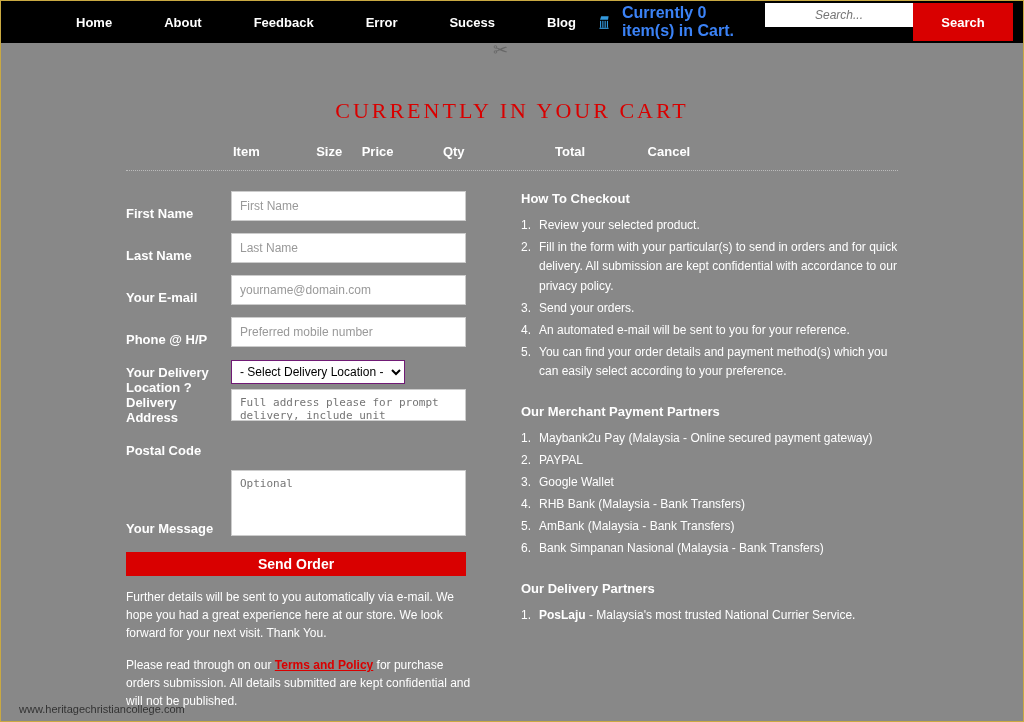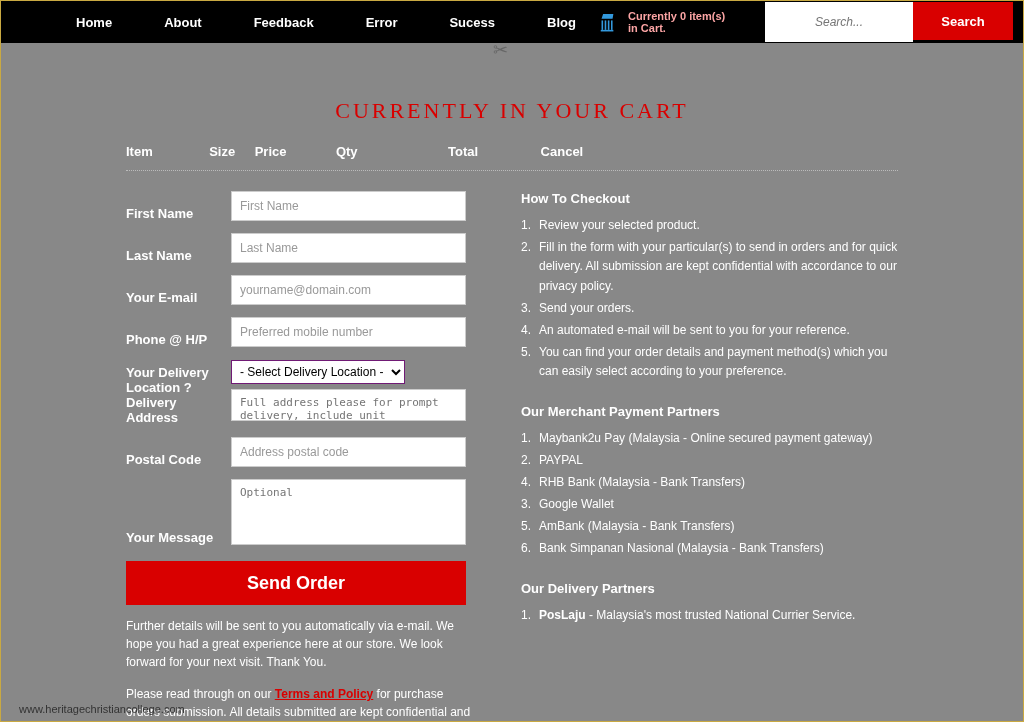--- a/index.html
+++ b/index.html
@@ -3,44 +3,44 @@
   <meta charset="utf-8">
   <style>
     * { margin: 0; padding: 0; box-sizing: border-box; }
     body { font-family: Arial, sans-serif; background: #888; width: 1024px; height: 722px; position: relative; overflow: hidden; }
     .gold-border { border: 1px solid #c9a942; width: 100%; height: 100%; position: relative; }
     .top-bar { background: #000; height: 42px; display: flex; align-items: center; padding: 0 10px 0 55px; margin: 0; position: relative; }
     .nav-links { display: flex; gap: 12px; }
     .nav-links a { color: #fff; text-decoration: none; font-size: 13px; font-weight: bold; padding: 0 20px; }
     .cart-area { margin-left: auto; display: flex; align-items: center; gap: 10px; }
     .cart-icon { width: 28px; height: 24px; }
-    .cart-text { color: #fca5a5; font-size: 11px; font-weight: bold; }
+    .cart-text { color: #3b82f6; font-size: 16px; font-weight: bold; }
     .search-area { display: flex; margin-left: 18px; }
-    .search-input { width: 148px; height: 40px; border: none; padding: 0 10px; font-size: 12px; text-align: center; color: #999; font-style: italic; }
+    .search-input { width: 148px; height: 24px; border: none; padding: 0 10px; font-size: 12px; text-align: center; color: #999; font-style: italic; }
     .search-btn { width: 100px; height: 38px; background: #d90000; color: #fff; border: none; font-weight: bold; font-size: 13px; cursor: pointer; }
     .scissors { position: absolute; top: 38px; left: 492px; color: #666; font-size: 18px; }
     .page-title { text-align: center; color: #d90000; font-size: 22px; letter-spacing: 3px; margin-top: 55px; font-weight: normal; font-family: Georgia, serif; }
     .cart-header { margin: 18px 125px 0; padding-bottom: 10px; border-bottom: 1px dotted #bbb; }
     .cart-header span { color: #fff; font-size: 13px; font-weight: bold; display: inline-block; }
-    .ch-item { margin-right: 52px; }
+    .ch-item { margin-left: 107px; margin-right: 52px; }
     .ch-size { margin-right: 15px; }
     .ch-price { margin-right: 45px; }
     .ch-qty { margin-right: 86px; }
     .ch-total { margin-right: 58px; }
     .content { display: flex; margin: 20px 125px 0; gap: 55px; }
     .form-col { width: 340px; }
     .form-row { display: flex; margin-bottom: 12px; align-items: flex-end; }
     .form-label { width: 105px; color: #fff; font-size: 13px; font-weight: bold; padding-top: 6px; }
     .form-input { flex: 1; height: 30px; border: 1px solid #ccc; padding: 0 8px; font-size: 12px; color: #999; }
     .form-input::placeholder { color: #999; }
     .form-select { flex: 1; height: 24px; border: 1px solid #701a75; font-size: 12px; padding: 0 4px; background: #fff; }
     .form-textarea { flex: 1; border: 1px solid #ccc; padding: 6px 8px; font-size: 11px; font-family: monospace; color: #999; resize: none; }
     .ta1 { height: 32px; }
     .ta2 { height: 66px; }
-    .send-btn { width: 340px; height: 44px; background: #d90000; color: #fff; border: none; font-weight: bold; font-size: 18px; cursor: pointer; margin-top: 4px; }
+    .send-btn { width: 340px; height: 24px; background: #d90000; color: #fff; border: none; font-weight: bold; font-size: 14px; cursor: pointer; margin-top: 4px; }
     .note { color: #fff; font-size: 12px; margin-top: 12px; line-height: 1.5; width: 340px; }
     .note2 { color: #fff; font-size: 12px; margin-top: 14px; line-height: 1.5; width: 350px; }
     .terms-link { color: #d90000; font-weight: bold; text-decoration: underline; }
     .info-col { flex: 1; color: #fff; }
     .info-heading { font-size: 13px; font-weight: bold; margin-bottom: 10px; }
     .info-list { list-style: none; padding-left: 18px; font-size: 12px; line-height: 1.6; }
     .info-list li { margin-bottom: 3px; position: relative; }
     .info-list li::before { content: attr(data-num) "."; position: absolute; left: -18px; }
     .watermark { position: absolute; bottom: 6px; left: 18px; color: #333; font-size: 11px; }
   </style>
@@ -106,21 +106,20 @@
       </div>
       <div class="form-row">
         <div class="form-label">Your Delivery Location ? Delivery Address</div>
         <div style="flex:1">
           <select class="form-select"><option>- Select Delivery Location -</option></select>
           <textarea class="form-textarea ta1" style="width: 100%; margin-top: 5px;" placeholder="Full address please for prompt delivery, include unit"></textarea>
         </div>
       </div>
       <div class="form-row">
         <div class="form-label">Postal Code</div>
-        <input class="form-input" placeholder="Address postal code" style="">
       </div>
       <div class="form-row">
         <div class="form-label">Your Message</div>
         <textarea class="form-textarea ta2" placeholder="Optional" style=""></textarea>
       </div>
       <button class="send-btn">Send Order</button>
       <div class="note">Further details will be sent to you automatically via e-mail. We hope you had a great experience here at our store. We look forward for your next visit. Thank You.</div>
       <div class="note2"><span>Please read through on our </span><a href="#" class="terms-link">Terms and Policy</a><span> for purchase orders submission. All details submitted are kept confidential and will not be published.</span></div>
     </div>
 
@@ -130,22 +129,22 @@
         <li data-num="1">Review your selected product.</li>
         <li data-num="2">Fill in the form with your particular(s) to send in orders and for quick delivery. All submission are kept confidential with accordance to our privacy policy.</li>
         <li data-num="3">Send your orders.</li>
         <li data-num="4">An automated e-mail will be sent to you for your reference.</li>
         <li data-num="5">You can find your order details and payment method(s) which you can easily select according to your preference.</li>
       </ol>
       <div class="info-heading" style="margin-top:22px">Our Merchant Payment Partners</div>
       <ol class="info-list">
         <li data-num="1">Maybank2u Pay (Malaysia - Online secured payment gateway)</li>
         <li data-num="2">PAYPAL</li>
+        <li data-num="3">Google Wallet</li>
         <li data-num="4">RHB Bank (Malaysia - Bank Transfers)</li>
-        <li data-num="3">Google Wallet</li>
         <li data-num="5">AmBank (Malaysia - Bank Transfers)</li>
         <li data-num="6">Bank Simpanan Nasional (Malaysia - Bank Transfers)</li>
       </ol>
       <div class="info-heading" style="margin-top:22px">Our Delivery Partners</div>
       <ol class="info-list">
         <li data-num="1"><b>PosLaju</b><span> - Malaysia's most trusted National Currier Service.</span></li>
       </ol>
     </div>
   </div>
 

